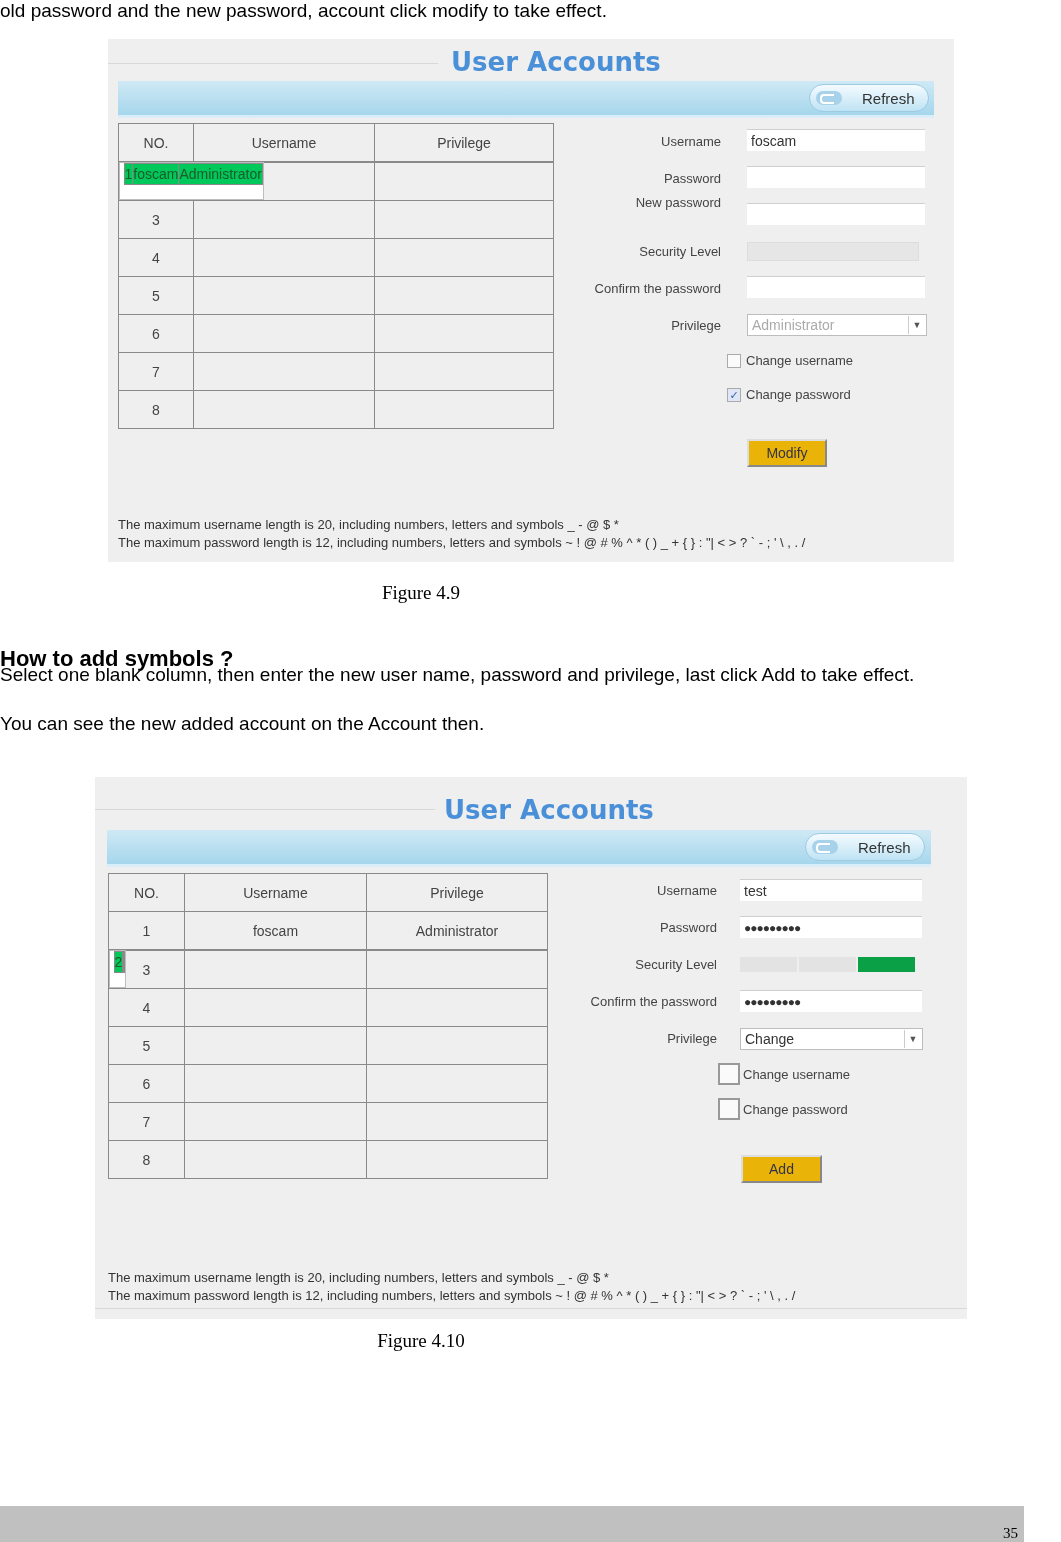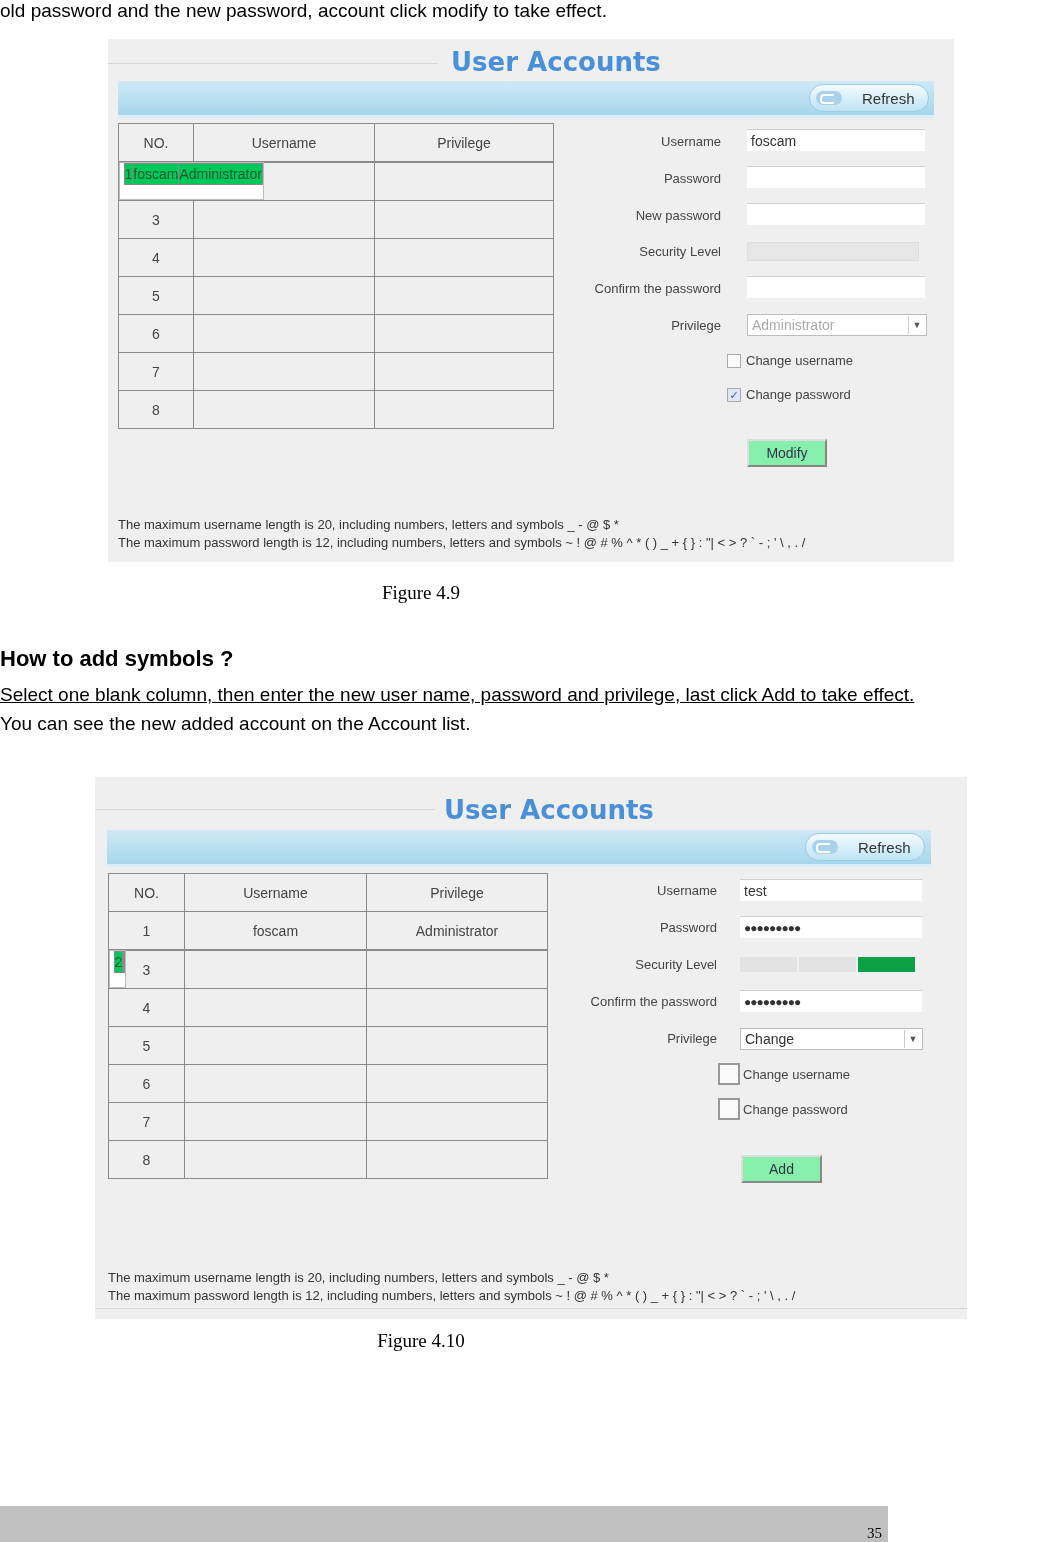--- a/index.html
+++ b/index.html
@@ -18,25 +18,25 @@
   table.acc td{border:1px solid #8a8a8a;text-align:center;padding:0;background:#efefef;}
   table.acc tr.sel td{background:#00c85a;color:#1b5a2a;}
   .lbl{position:absolute;font-size:13px;color:#444;text-align:right;white-space:nowrap;}
   .inp{position:absolute;height:22px;background:#fff;border-top:1px solid #cfcfcf;font-size:14px;color:#333;padding-left:4px;box-sizing:border-box;line-height:22px;}
   .inp.dis{background:#e6e6e6;border:1px solid #ddd;}
   .sel{position:absolute;height:22px;background:#fff;border:1px solid #bdbdbd;font-size:14px;box-sizing:border-box;padding-left:4px;line-height:20px;}
   .sel .arr{position:absolute;right:1px;top:1px;width:16px;height:18px;border-left:1px solid #ccc;font-size:9px;text-align:center;line-height:18px;color:#555;}
   .chk{position:absolute;font-size:13px;color:#444;display:flex;align-items:center;white-space:nowrap;}
   .chk .box{width:12px;height:12px;border:1px solid #aaa;background:#fafafa;margin-right:5px;font-size:11px;line-height:12px;text-align:center;color:#3b5fa8;}
   .chk .box.big{width:18px;height:18px;border:2px solid #999;margin-right:3px;}
-  .btn{position:absolute;height:24px;background:#86efac;border:2px solid #888;border-top-color:#ddd;border-left-color:#ddd;font-size:14px;color:#334;text-align:center;line-height:24px;}
+  .btn{position:absolute;height:24px;background:#eab308;border:2px solid #888;border-top-color:#ddd;border-left-color:#ddd;font-size:14px;color:#334;text-align:center;line-height:24px;}
   .note{position:absolute;font-size:13px;color:#333;line-height:17px;white-space:nowrap;}
   .sec{position:absolute;height:15px;display:flex;gap:2px;}
   .sec span{flex:1;background:#e3e3e3;}
-  .footer{position:absolute;left:0;top:1506px;width:888px;height:36px;background:#c0c0c0;}
+  .footer{position:absolute;left:0;top:1506px;width:1024px;height:36px;background:#c0c0c0;}
   .pg{position:absolute;right:6px;bottom:0;font-family:"Liberation Serif",serif;font-size:15px;}
 </style>
 </head>
 <body>
 
 <div class="p" style="top:0;">old password and the new password, account click modify to take effect.</div>
 
 <div class="shot" style="left:108px;top:39px;width:846px;height:523px;">
   <div class="topline" style="left:0;top:24px;width:330px;"></div>
   <div class="ttl" style="left:343px;top:8px;">User Accounts</div>
@@ -93,21 +93,21 @@
           <td></td>
           <td></td>
         </tr>
   </tbody>
     </table>
 
   <div class="lbl" style="right:233px;top:95px;">Username</div>
   <div class="inp" style="left:639px;top:90px;width:178px;">foscam</div>
   <div class="lbl" style="right:233px;top:132px;">Password</div>
   <div class="inp" style="left:639px;top:127px;width:178px;"></div>
-  <div class="lbl" style="right:233px;top:169px;">New password</div>
+  <div class="lbl" style="right:233px;top:156px;">New password</div>
   <div class="inp" style="left:639px;top:164px;width:178px;"></div>
   <div class="lbl" style="right:233px;top:205px;">Security Level</div>
   <div class="inp dis" style="left:639px;top:203px;width:172px;height:19px;"></div>
   <div class="lbl" style="right:233px;top:242px;">Confirm the password</div>
   <div class="inp" style="left:639px;top:237px;width:178px;"></div>
   <div class="lbl" style="right:233px;top:279px;">Privilege</div>
   <div class="sel" style="left:639px;top:275px;width:180px;color:#aaa;">
     <span>Administrator</span>
     <span class="arr">▼</span>
   </div>
@@ -120,22 +120,22 @@
     <span>Change password</span>
   </div>
   <div class="btn" style="left:639px;top:400px;width:76px;">Modify</div>
 
   <div class="note" style="left:10px;top:477px;">The maximum username length is 20, including numbers, letters and symbols _ - @ $ *</div>
   <div class="note" style="left:10px;top:495px;">The maximum password length is 12, including numbers, letters and symbols ~ ! @ # % ^ * ( ) _ + { } : "| &lt; &gt; ? ` - ; ' \ , . /</div>
 </div>
 <div class="cap" style="top:582px;">Figure 4.9</div>
 
 <div class="h" style="top:646px;">How to add symbols ?</div>
-<div class="p" style="top:684px;text-decoration:underline;">Select one blank column, then enter the new user name, password and privilege, last click Add to take effect.</div>
-<div class="p" style="top:713px;">You can see the new added account on the Account list.</div>
+<div class="p" style="top:664px;">Select one blank column, then enter the new user name, password and privilege, last click Add to take effect.</div>
+<div class="p" style="top:713px;">You can see the new added account on the Account then.</div>
 
 <div class="shot" style="left:95px;top:777px;width:872px;height:542px;">
   <div class="topline" style="left:0;top:32px;width:340px;"></div>
   <div class="ttl" style="left:349px;top:18px;">User Accounts</div>
   <div class="bar" style="left:12px;top:53px;width:824px;"></div>
   <div class="refresh" style="left:710px;top:56px;width:118px;">
     <span class="ic"></span>
     <span>Refresh</span>
   </div>
 

